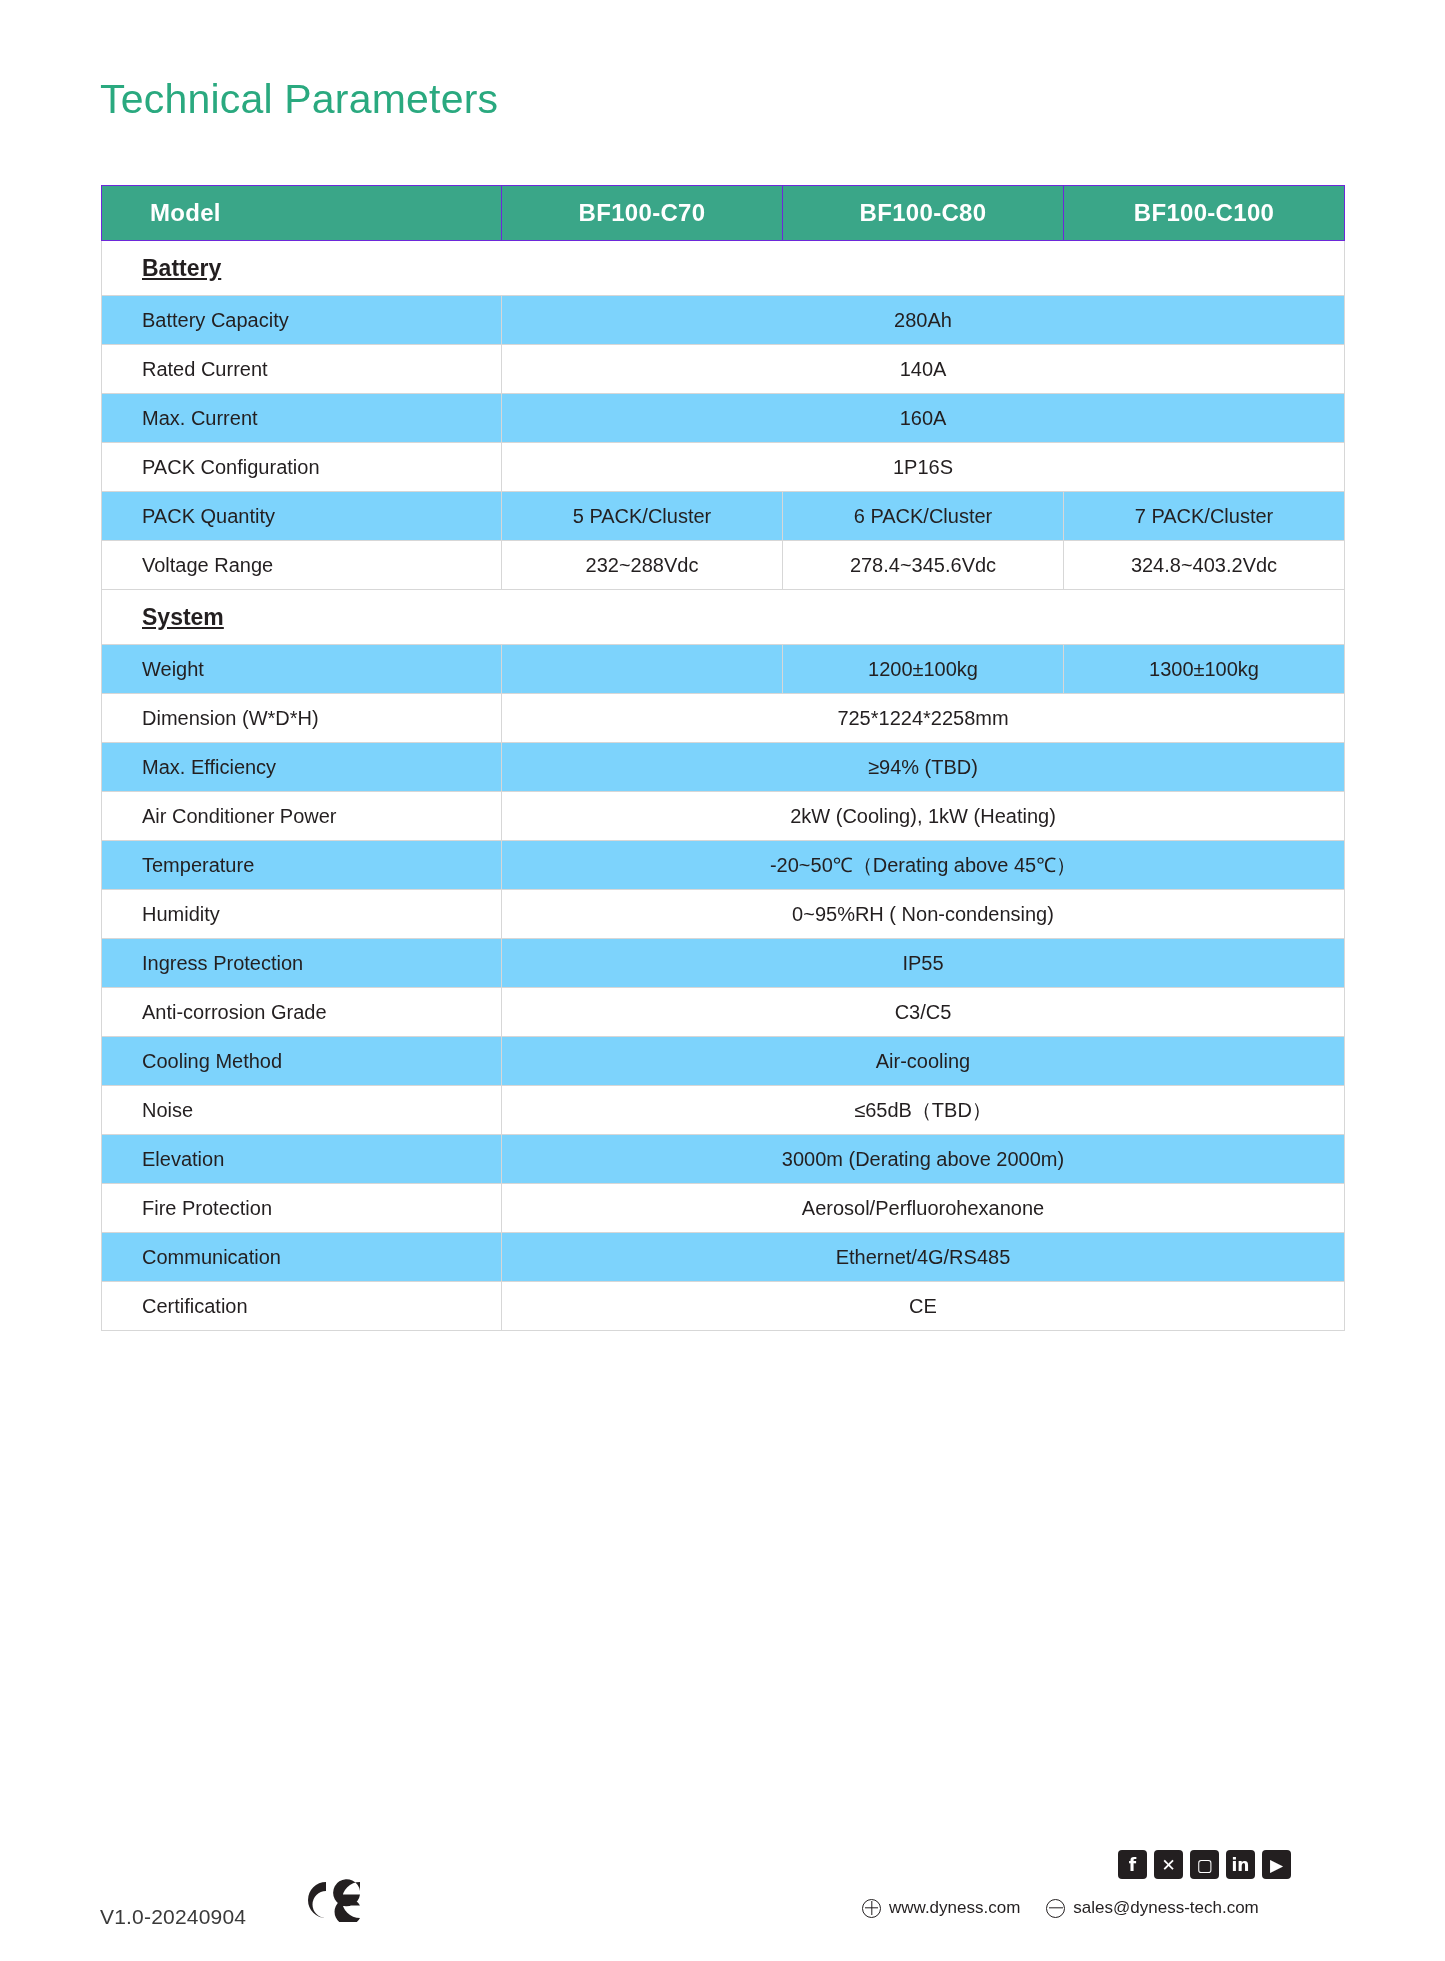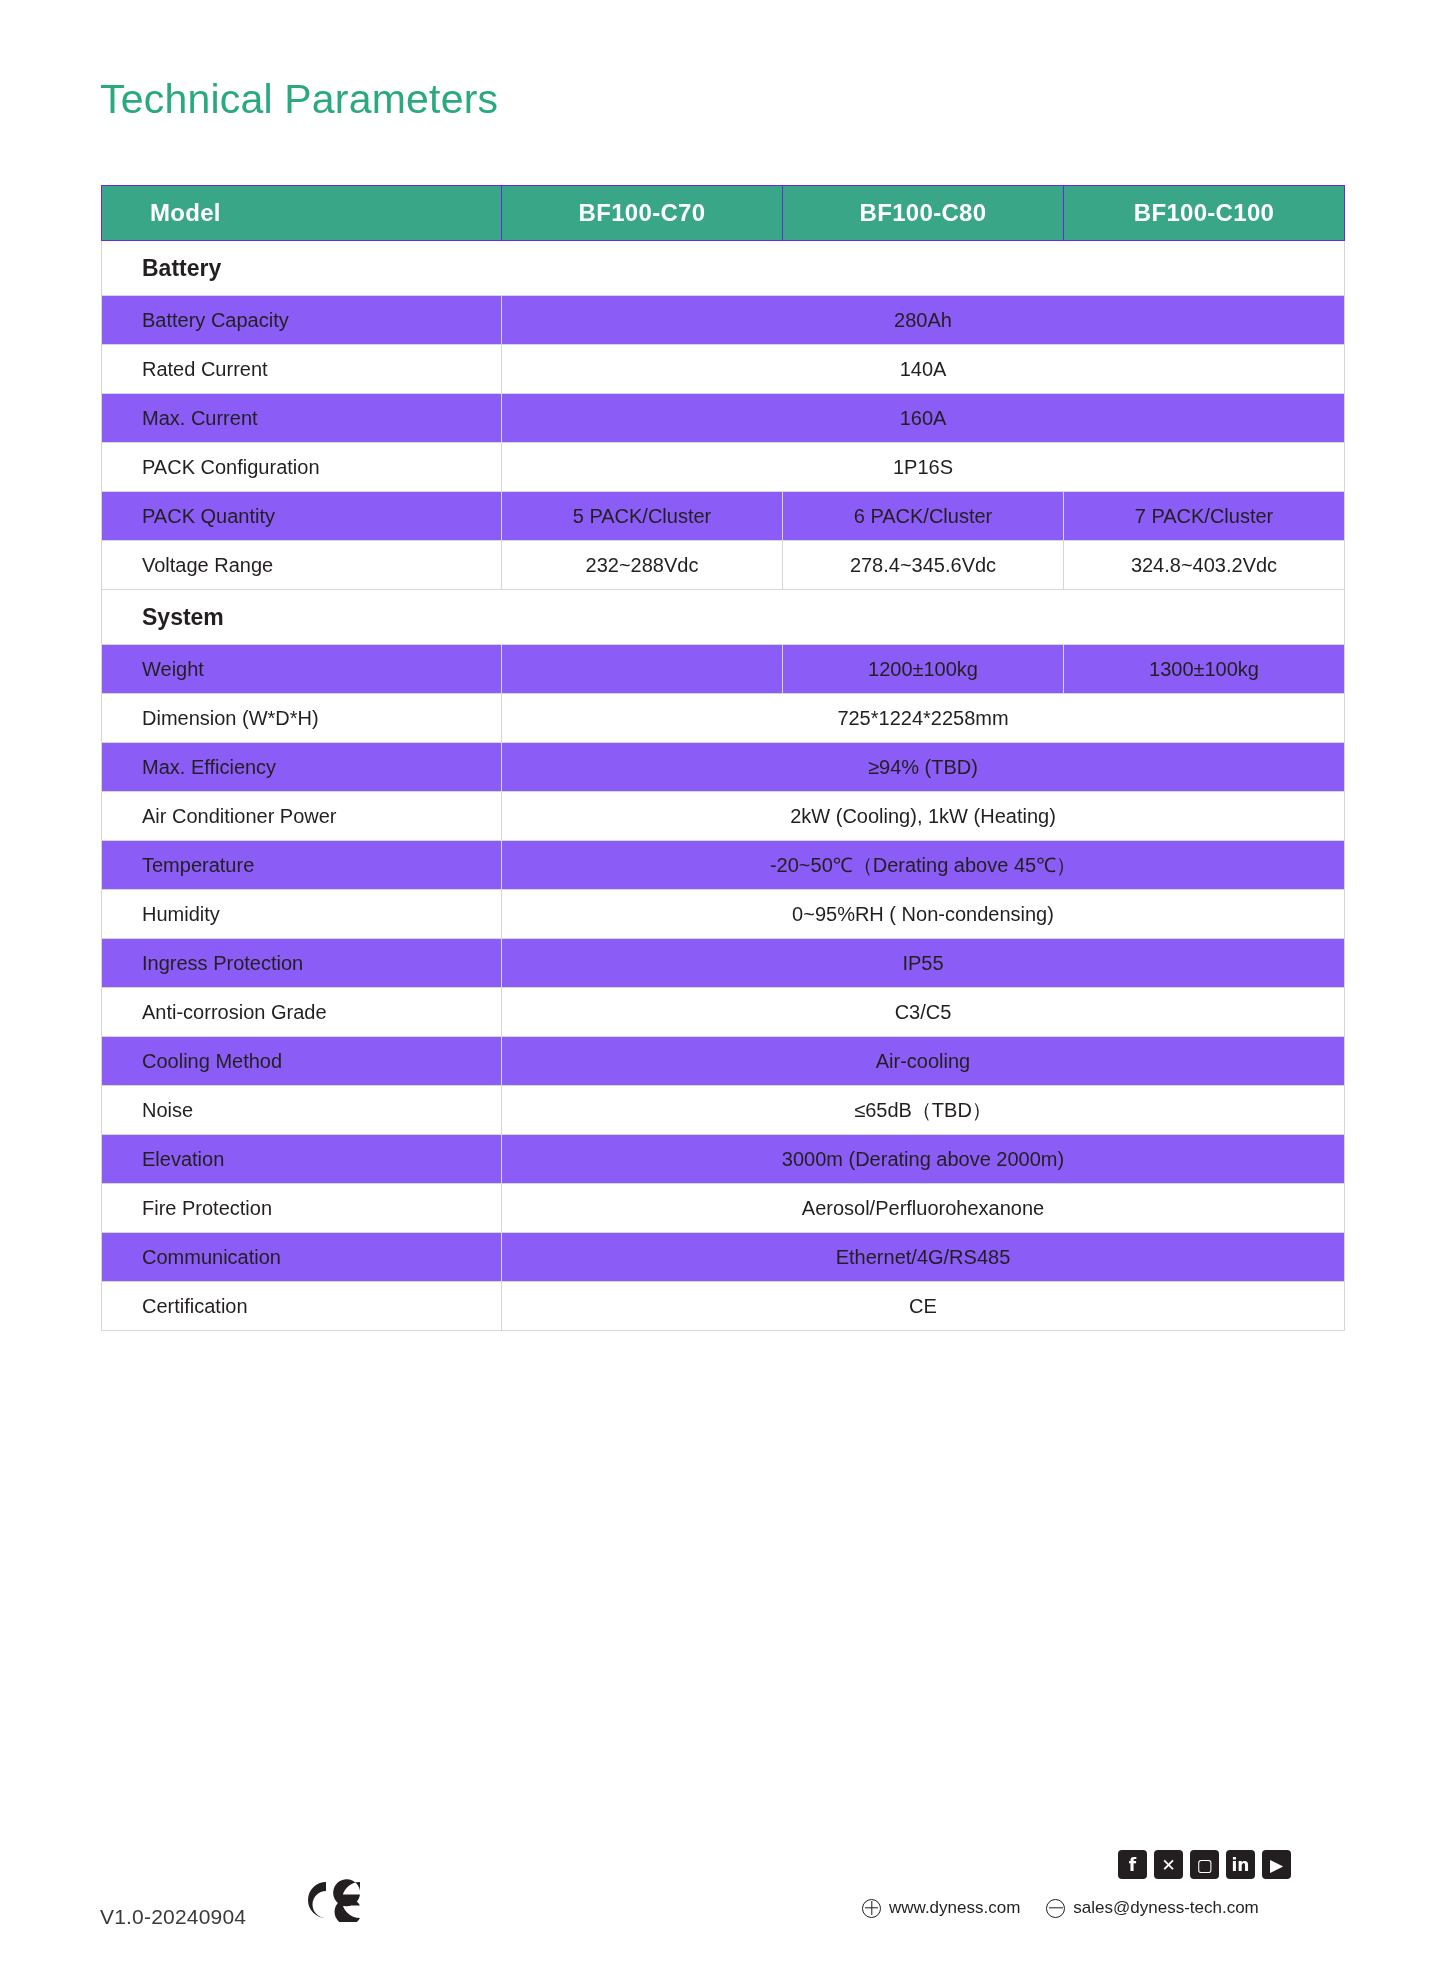--- a/index.html
+++ b/index.html
@@ -69,29 +69,30 @@
     text-align: center;
     color: #231f20;
     font-size: 20px;
     vertical-align: middle;
   }
   table.spec td.label {
     text-align: left;
     padding-left: 40px;
   }
   table.spec tr.alt td {
-    background: #8b5cf6;
+    background: #7dd3fc;
   }
   table.spec tr.section td {
     text-align: left;
     padding-left: 40px;
     font-size: 23px;
     font-weight: 700;
     height: 54px;
     background: #ffffff;
+    text-decoration: underline;
   }
   table.spec td.blank {
     background: #ffffff;
   }
   tr.alt td.blank { background: #ffffff; }
 
   
   .footer {
     position: absolute;
     left: 0;

